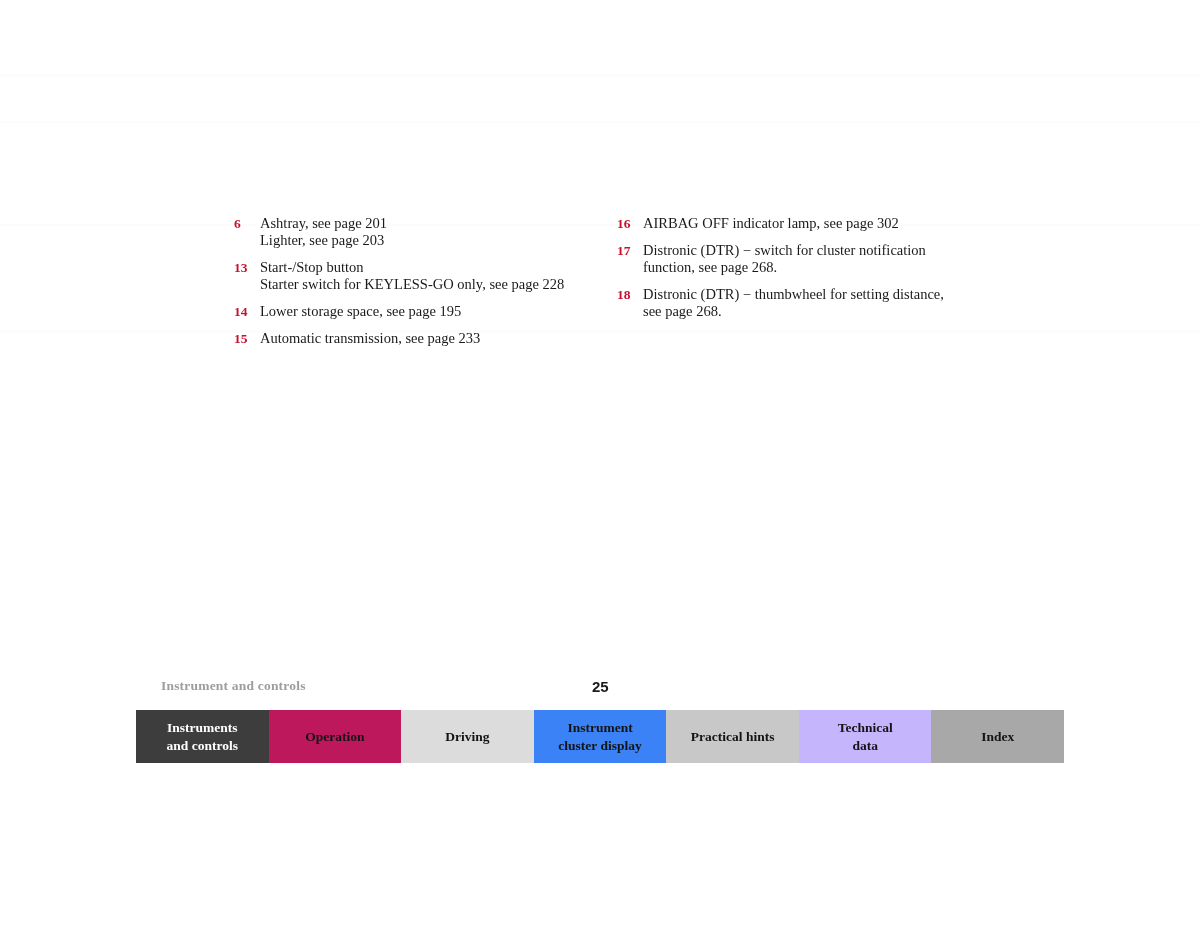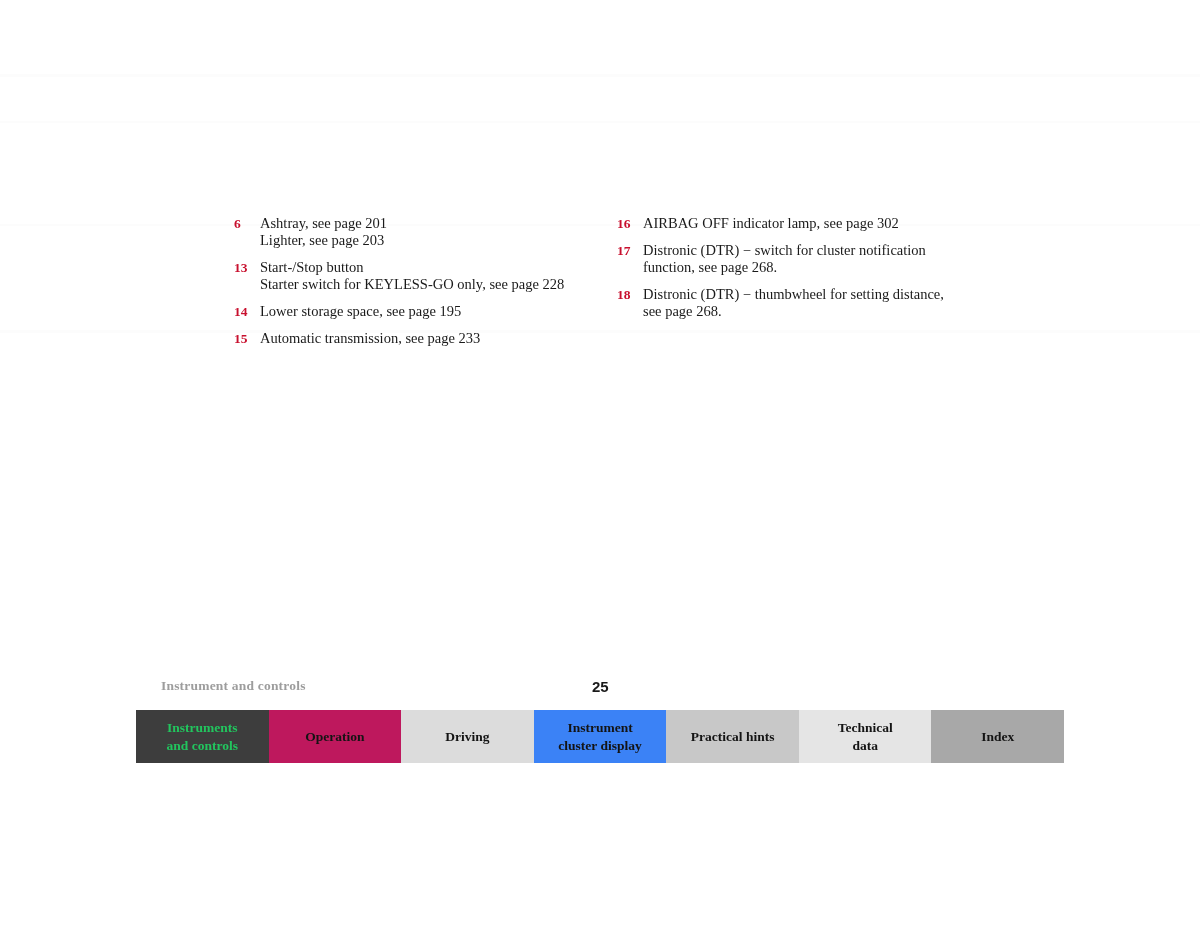--- a/index.html
+++ b/index.html
@@ -109,21 +109,21 @@
     justify-content: center;
     text-align: center;
     font-size: 13.5px;
     font-weight: bold;
     line-height: 18px;
     color: #141414;
     padding: 0 4px;
     box-sizing: border-box;
   }
   .tab.active {
-    color: #22c55e;
+    color: #ffffff;
   }
 </style>
 </head>
 <body>
 
 <div class="scan-band band-1"></div>
 <div class="scan-band band-2"></div>
 <div class="scan-band band-3"></div>
 <div class="scan-band band-4"></div>
 
@@ -218,21 +218,21 @@
     <div>
       <span>Instrument</span><br>
       <span>cluster display</span>
     </div>
   </div>
   <div class="tab" style="background: rgb(200, 200, 200);">
     <div>
       <span>Practical hints</span>
     </div>
   </div>
-  <div class="tab" style="background: #e5e5e5;">
+  <div class="tab" style="background: #c4b5fd;">
     <div>
       <span>Technical</span><br>
       <span>data</span>
     </div>
   </div>
   <div class="tab" style="background: rgb(168, 168, 168);">
     <div>
       <span>Index</span>
     </div>
   </div>

